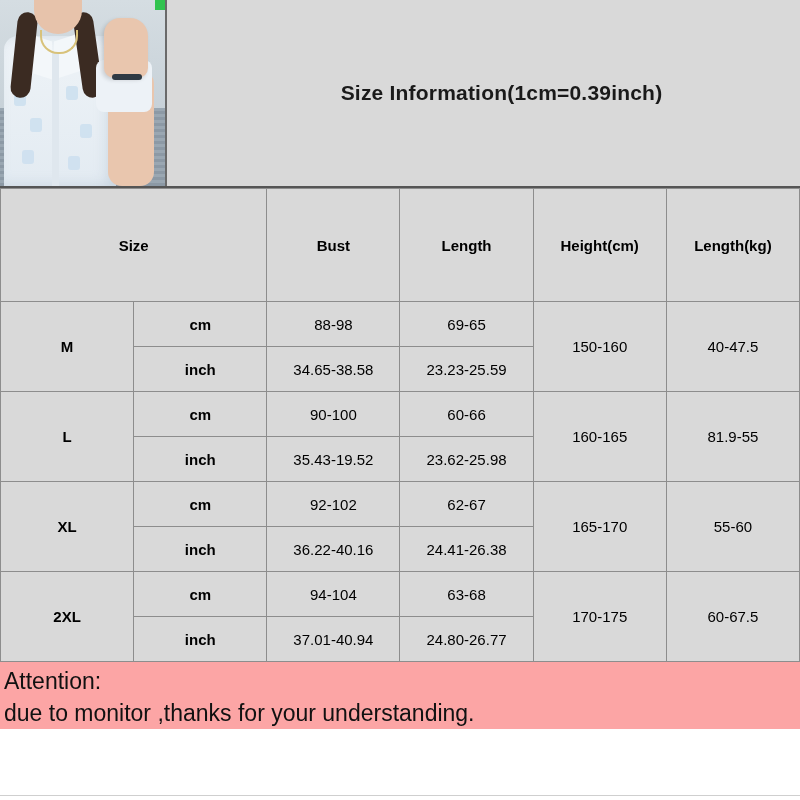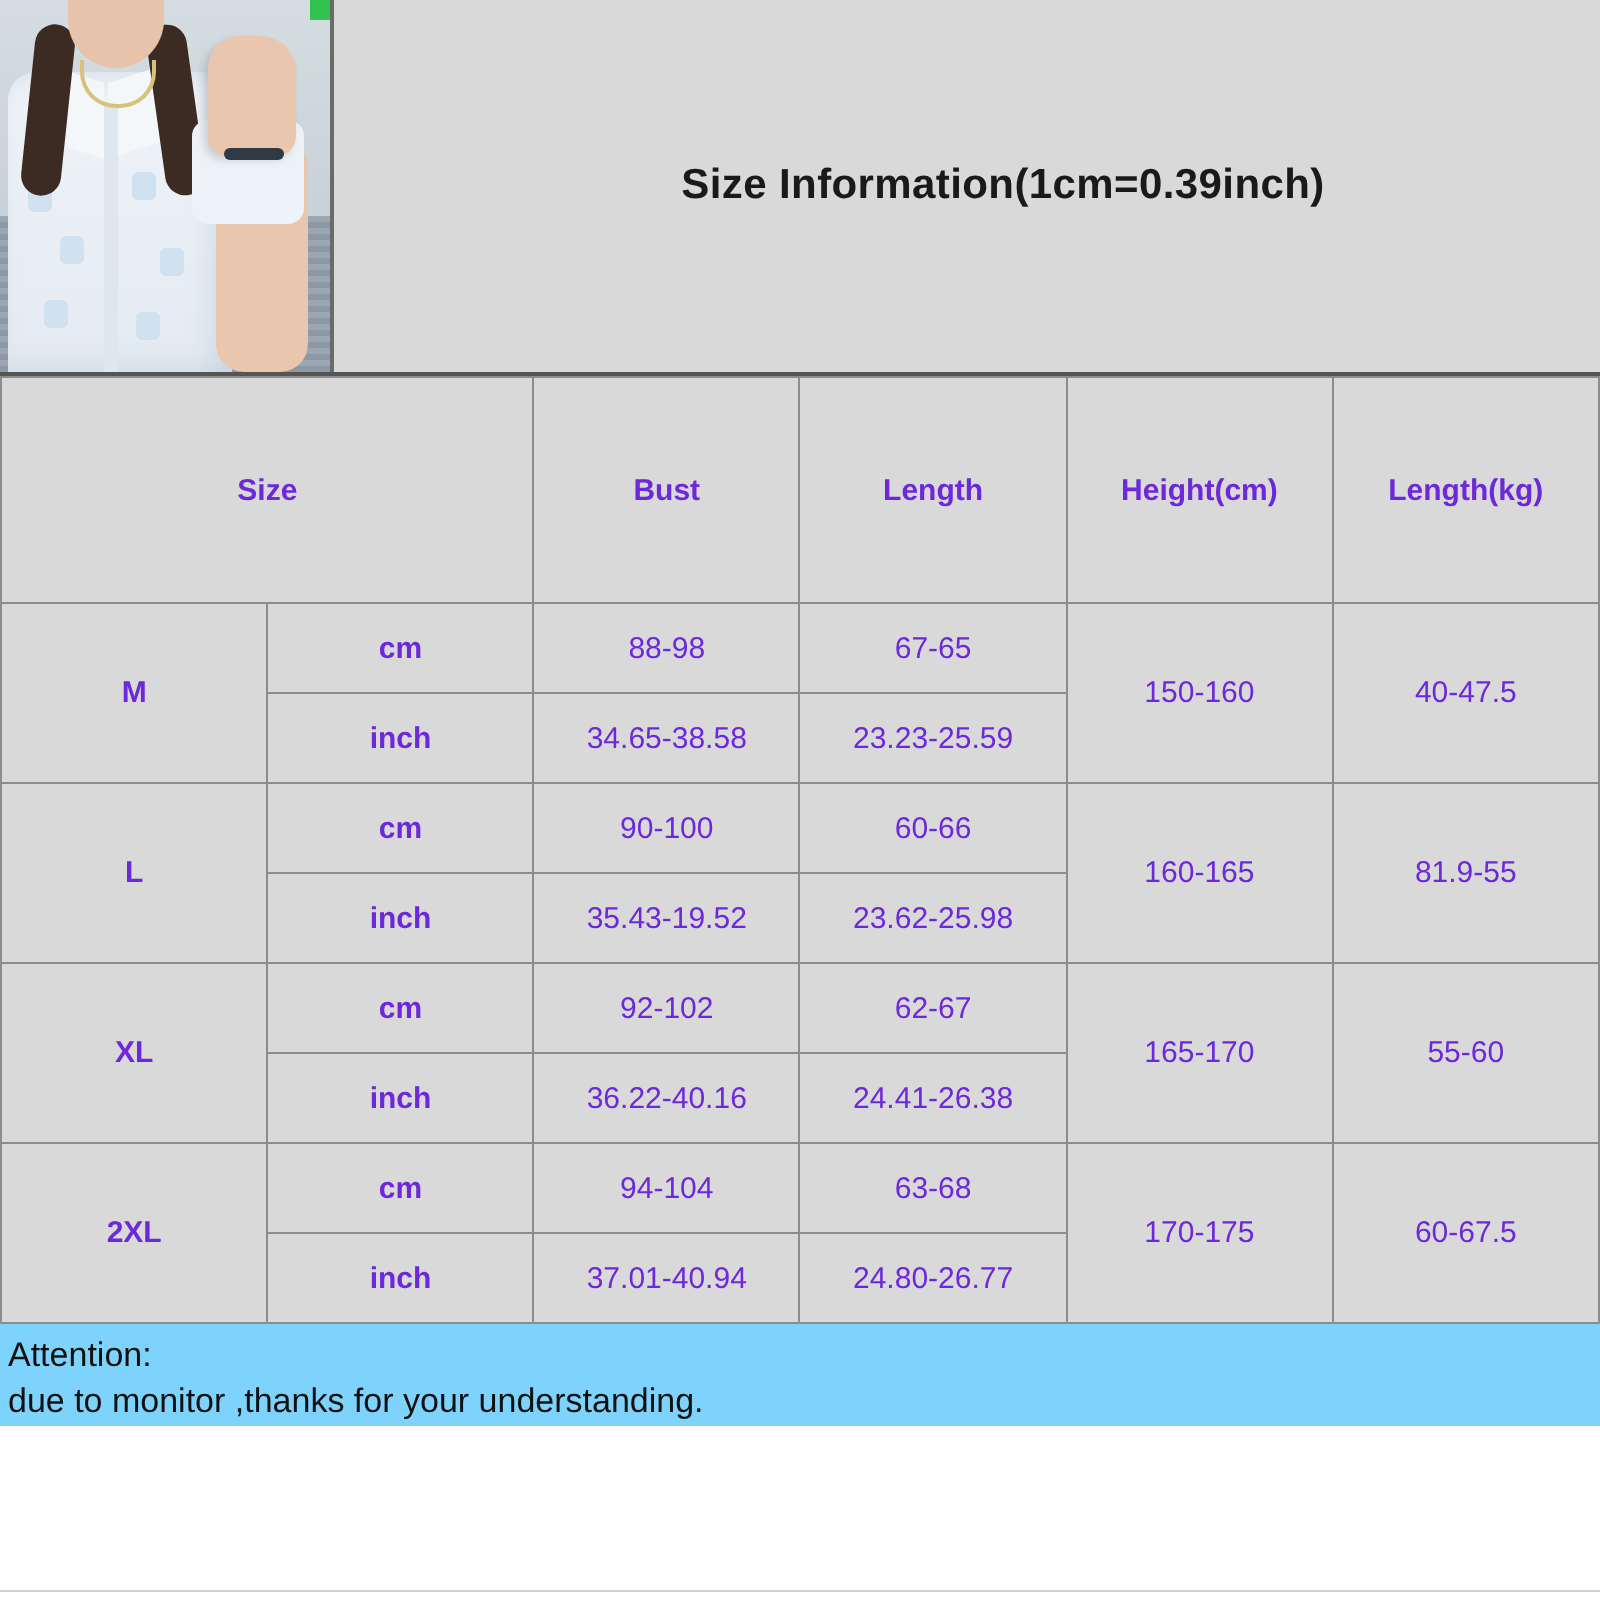--- a/index.html
+++ b/index.html
@@ -133,21 +133,21 @@
   
   table.size-table {
     width: 800px;
     border-collapse: collapse;
     table-layout: fixed;
   }
   table.size-table td, table.size-table th {
     border: 1px solid #8d8d8d;
     text-align: center;
     vertical-align: middle;
-    color: #6d28d9;
+    color: #000000;
     background: #d9d9d9;
     font-size: 15px;
     padding: 0;
   }
   .hdr-size {
     font-size: 28px;
     font-weight: bold;
     height: 112px;
   }
   .hdr-cell {
@@ -171,24 +171,24 @@
     height: 44px;
   }
   .hw-cell {
     font-size: 16px;
     margin-left: 34px;
   }
 
   
   .attention {
     padding: 4px 4px 0 4px;
-    font-size: 17px;
+    font-size: 23px;
     line-height: 1.38;
     color: #111;
-    background: #7dd3fc;
+    background: #fca5a5;
   }
   .attention div { white-space: pre-wrap; }
   .bottom-edge {
     position: absolute;
     left: 0; right: 0; bottom: 0;
     height: 4px;
     background: #ffffff;
     border-top: 1px solid #cfcfcf;
   }
 </style>
@@ -234,21 +234,21 @@
       <td class="hdr-cell">Bust</td>
       <td class="hdr-cell">Length</td>
       <td class="hdr-cell">Height(cm)</td>
       <td class="hdr-cell">Length(kg)</td>
     </tr>
 
     <tr>
       <td class="sz-label" rowspan="2">M</td>
       <td class="unit-cell">cm</td>
       <td class="val-cell">88-98</td>
-      <td class="val-cell">67-65</td>
+      <td class="val-cell">69-65</td>
       <td class="hw-cell" rowspan="2">150-160</td>
       <td class="hw-cell" rowspan="2">40-47.5</td>
     </tr>
     <tr>
       <td class="unit-cell">inch</td>
       <td class="val-cell">34.65-38.58</td>
       <td class="val-cell">23.23-25.59</td>
     </tr>
 
     <tr>

